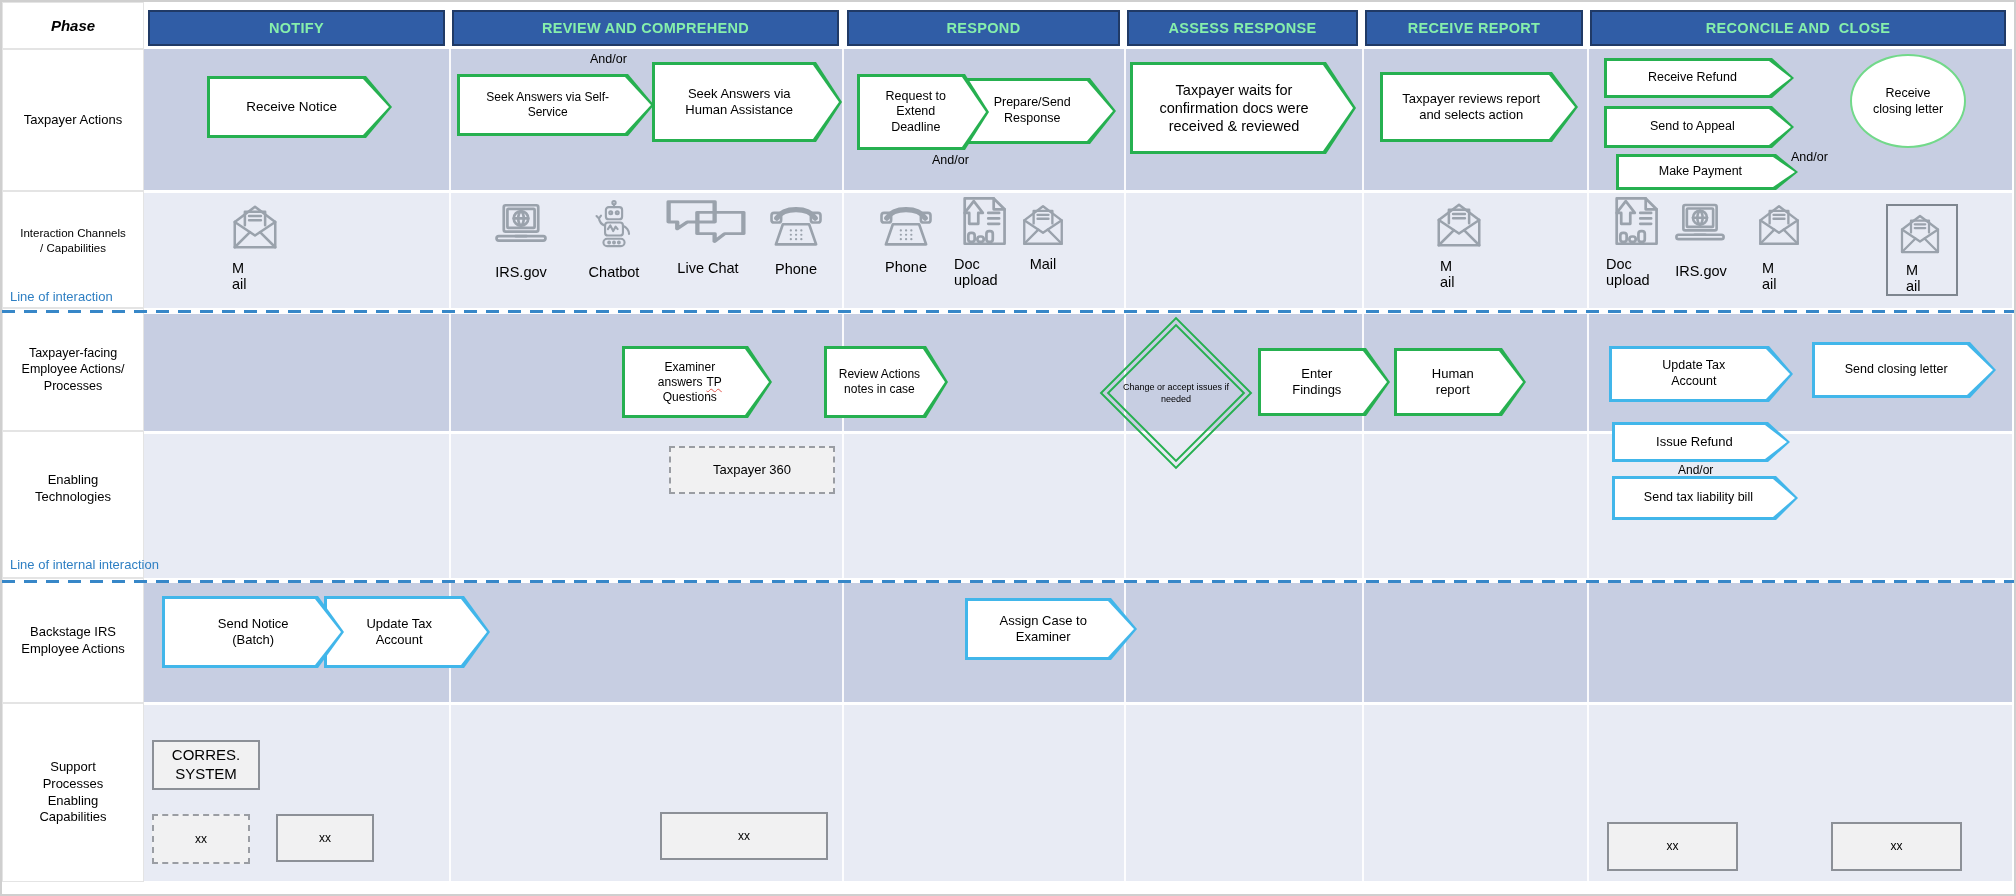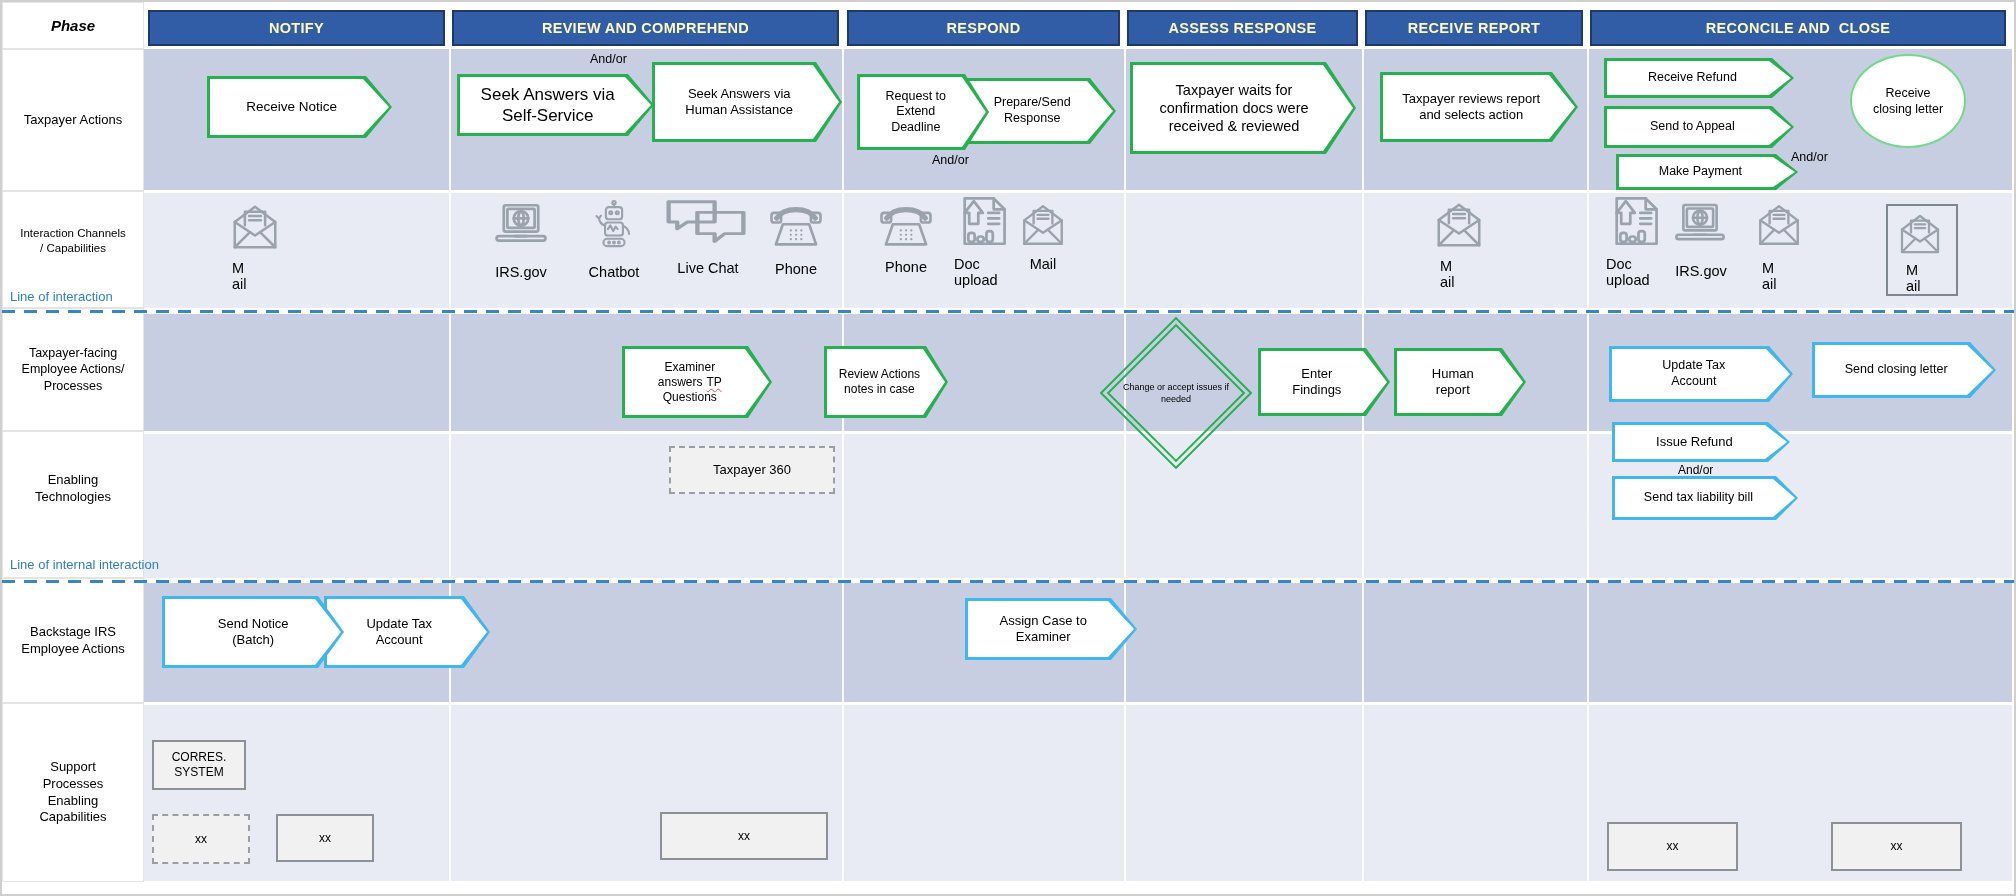--- a/index.html
+++ b/index.html
@@ -14,21 +14,21 @@
 
   
   .rowlabel{position:absolute;left:0;width:142px;background:#fff;border:1px solid #e4e4e4;box-sizing:border-box;
     display:flex;align-items:center;justify-content:center;text-align:center;font-size:13px;line-height:1.3;
     white-space:pre-line;z-index:3;}
   .rowlabel.bold{font-weight:bold;font-size:15px;}
   .rowlabel.small{font-size:11.5px;}
 
   
   .bar{position:absolute;top:8px;height:36px;background:#305da6;border:2.5px solid #203a66;box-sizing:border-box;
-    color:#fef9c3;font-weight:bold;font-size:14.5px;letter-spacing:.3px;display:flex;align-items:center;justify-content:center;
+    color:#86efac;font-weight:bold;font-size:14.5px;letter-spacing:.3px;display:flex;align-items:center;justify-content:center;
     white-space:pre;z-index:10;}
 
   
   .pent{position:absolute;z-index:10;display:flex;align-items:center;justify-content:center;text-align:center;--tip:26px;--c:#26b050;}
   .pent .fill{position:absolute;inset:0;background:var(--c);
     clip-path:polygon(0 0, calc(100% - var(--tip)) 0, 100% 50%, calc(100% - var(--tip)) 100%, 0 100%);}
   .pent .fill::after{content:"";position:absolute;inset:3px;background:#fff;
     clip-path:polygon(0 0, calc(100% - var(--tip)) 0, 100% 50%, calc(100% - var(--tip)) 100%, 0 100%);}
   .pent .t{position:relative;z-index:2;line-height:1.25;padding-right:calc(var(--tip)*0.6);}
   .pent.blue{--c:#41b6ea;}
@@ -163,21 +163,21 @@
   <div class="dashline" style="top:308px;"></div>
   <div class="linelabel" style="left:8px;top:555px;">Line of internal interaction</div>
   <div class="dashline" style="top:578px;"></div>
 
   <div class="pent" style="left:205px;top:74px;width:185px;height:62px;font-size:13.5px;">
     <div class="fill"></div>
       <span class="t">Receive Notice</span>
   </div>
 
   <div class="andor" style="left:588px;top:50px;">And/or</div>
-  <div class="pent" style="left:455px;top:72px;width:197px;height:62px;font-size:17px;">
+  <div class="pent" style="left:455px;top:72px;width:197px;height:62px;font-size:12px;">
     <div class="fill"></div>
       <span class="t" style="max-width:150px;">Seek Answers via Self-Service</span>
   </div>
   <div class="pent" style="left:650px;top:60px;width:190px;height:80px;font-size:13px;">
     <div class="fill"></div>
       <span class="t" style="max-width:130px;">Seek Answers via Human Assistance</span>
   </div>
 
   <div class="pent" style="left:846px;top:72px;width:132px;height:76px;font-size:12.5px;--tip:24px;z-index:11;margin-left:9px;">
     <div class="fill"></div>
@@ -368,21 +368,21 @@
   </div>
   <div class="pent blue" style="left:322px;top:594px;width:166px;height:72px;font-size:13px;">
     <div class="fill"></div>
       <span class="t" style="max-width:96px;">Update Tax Account</span>
   </div>
   <div class="pent blue" style="left:963px;top:596px;width:172px;height:62px;font-size:13px;">
     <div class="fill"></div>
       <span class="t" style="max-width:110px;">Assign Case to Examiner</span>
   </div>
 
-  <div class="sbox" style="left:150px;top:738px;width:94px;height:50px;font-size:12px;">CORRES.
+  <div class="sbox" style="left:150px;top:738px;width:108px;height:50px;font-size:15px;">CORRES.
 SYSTEM</div>
   <div class="sbox dashed" style="left:150px;top:812px;width:98px;height:50px;">xx</div>
   <div class="sbox" style="left:274px;top:812px;width:98px;height:48px;">xx</div>
   <div class="sbox" style="left:658px;top:810px;width:168px;height:48px;">xx</div>
   <div class="sbox" style="left:1605px;top:820px;width:131px;height:49px;">xx</div>
   <div class="sbox" style="left:1829px;top:820px;width:131px;height:49px;">xx</div>
 
 </div>
 
 </body></html>

